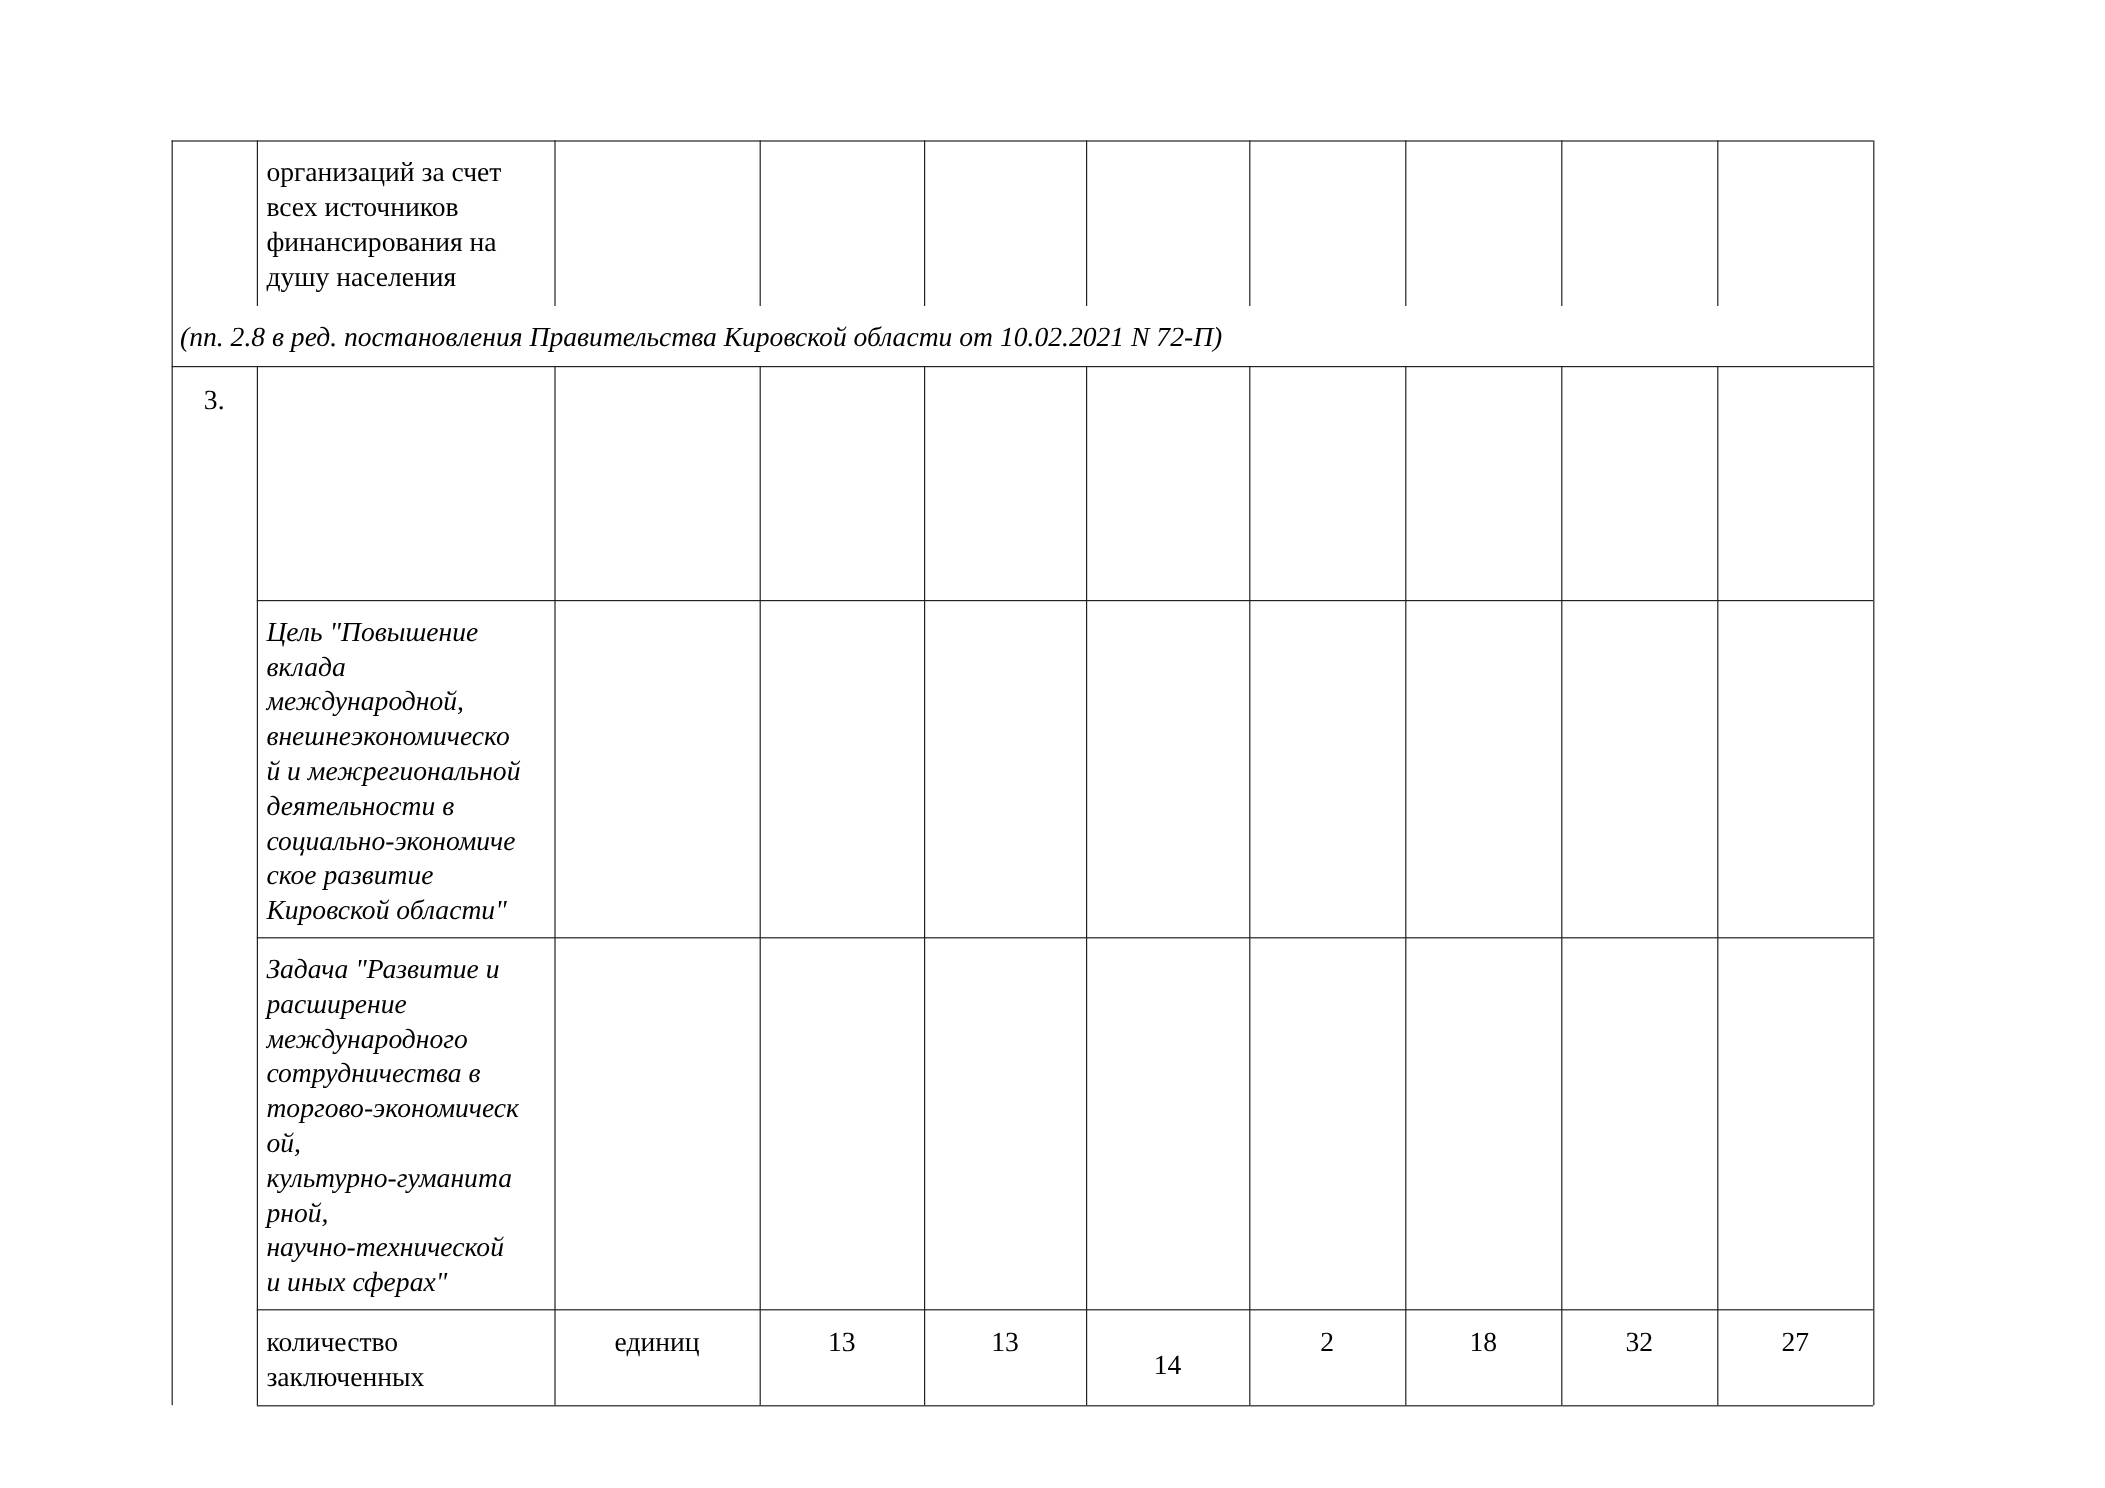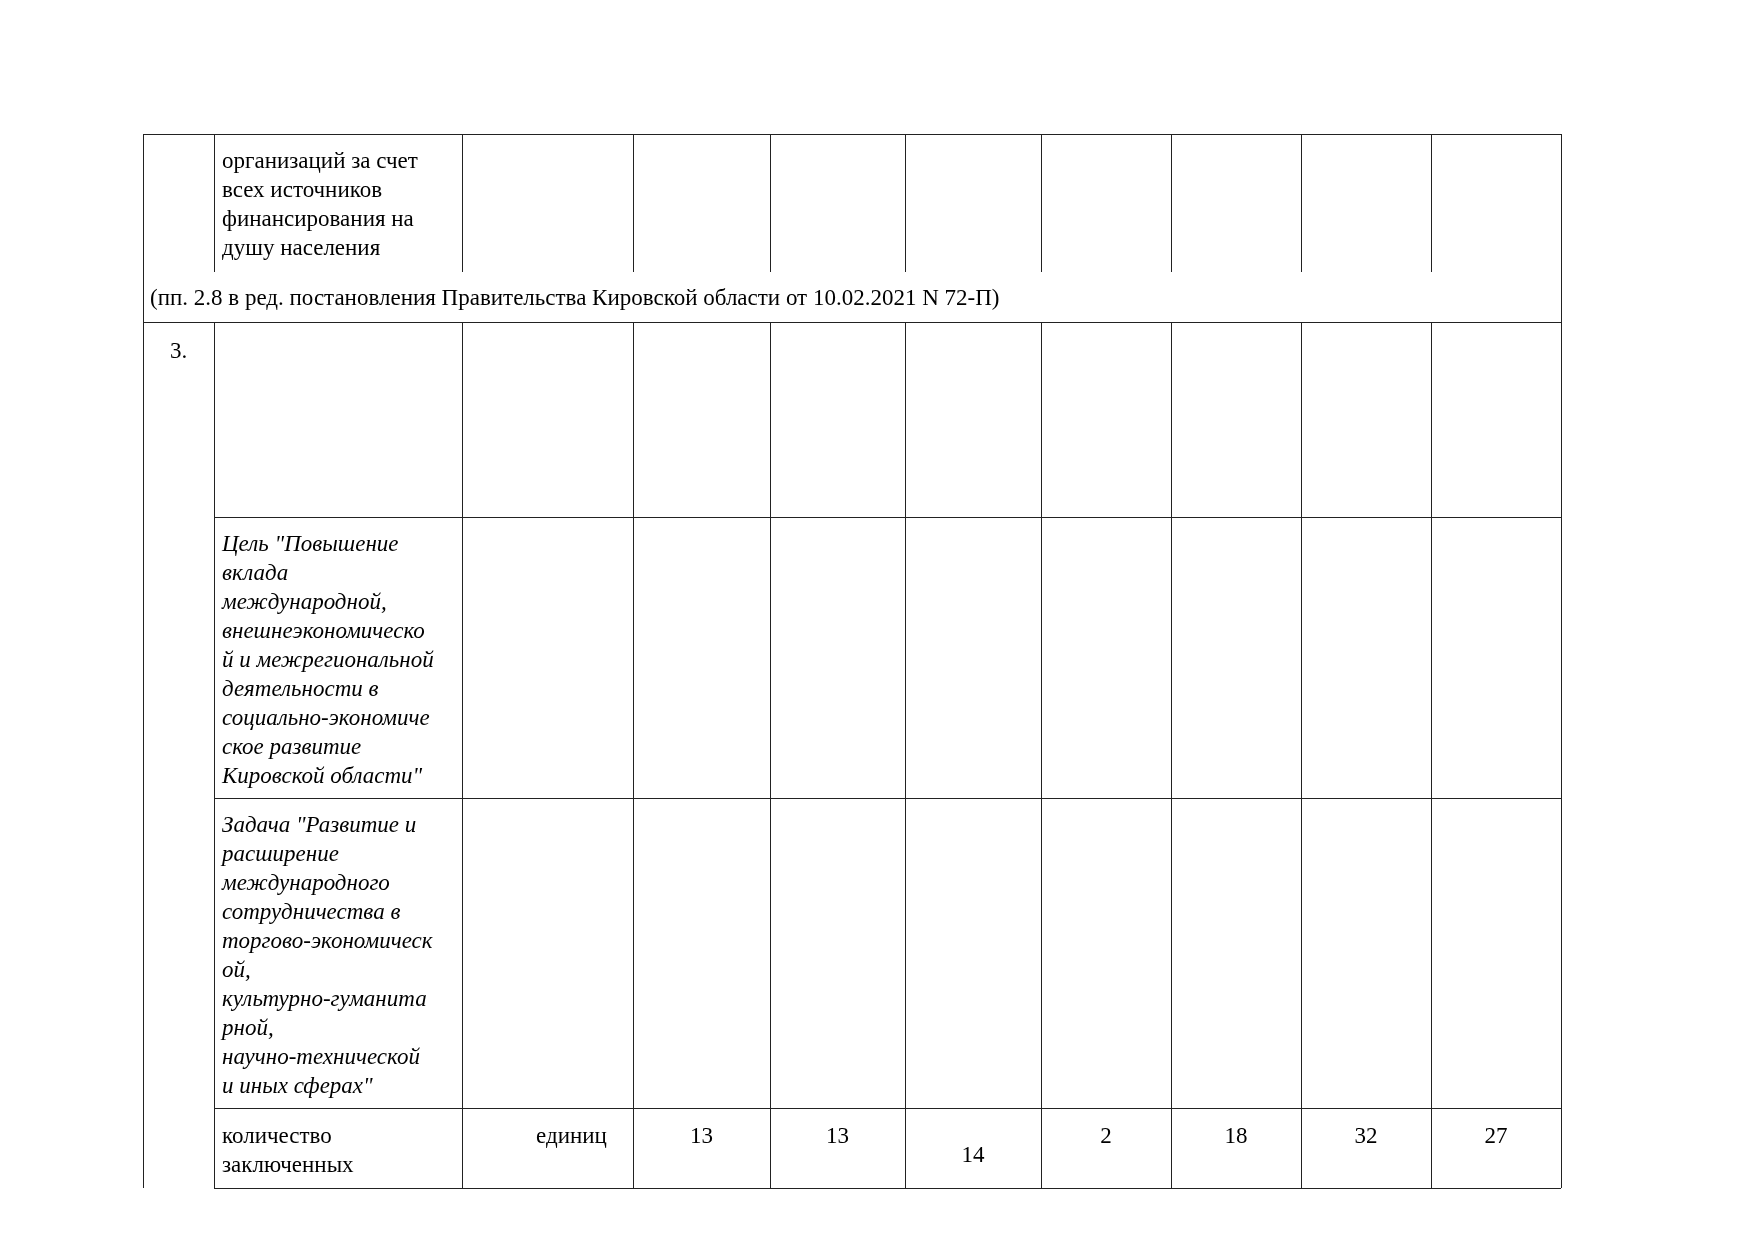--- a/index.html
+++ b/index.html
@@ -1,24 +1,24 @@
 <!DOCTYPE html>
 <html><head>
 <meta charset="utf-8">
 <style>
   html, body { margin: 0; padding: 0; background: #ffffff; }
   body { width: 1754px; height: 1240px; position: relative; overflow: hidden;
          font-family: "Liberation Serif", "DejaVu Serif", serif; color: #000; }
-  .page { position: absolute; left: 0; top: 17px; width: 1754px; height: 1023px; background: #fff; }
+  .page { position: absolute; left: 0; top: 0; width: 1754px; height: 1023px; background: #fff; }
   .hl { position: absolute; height: 0; border-top: 1.5px solid #222; }
   .vl { position: absolute; width: 0; border-left: 1.5px solid #222; }
   .cell-text { position: absolute; font-size: 23px; line-height: 29px; white-space: pre-line; }
   .ital { font-style: italic; }
   .center { text-align: center; }
-  .note { position: absolute; font-size: 23px; line-height: 29px; white-space: nowrap; }
+  .note { position: absolute; font-size: 23px; line-height: 29px; white-space: nowrap; font-style: italic; }
 </style>
 </head>
 <body>
 
 <div class="page">
 
   <div class="hl" style="left:143px; top:117px; width:1418px;"></div>
   <div class="hl" style="left:143px; top:305px; width:1418px;"></div>
   <div class="hl" style="left:214px; top:500px; width:1347px;"></div>
   <div class="hl" style="left:214px; top:781px; width:1347px;"></div>
@@ -73,21 +73,21 @@
 сотрудничества в
 торгово-экономическ
 ой,
 культурно-гуманита
 рной,
 научно-технической
 и иных сферах"</div>
 
   <div class="cell-text" style="left:222px; top:1104px; width:240px;">количество
 заключенных</div>
-  <div class="cell-text center" style="left:462px; top:1104px; width:171px;padding-left:24px;">единиц</div>
+  <div class="cell-text center" style="left:462px; top:1104px; width:171px;">единиц</div>
 
   <div class="cell-text center" style="left:633px; top:1104px; width:137px;">13</div>
   <div class="cell-text center" style="left:770px; top:1104px; width:135px;">13</div>
   <div class="cell-text center" style="left:905px; top:1104px; width:136px;margin-top:19px;">14</div>
   <div class="cell-text center" style="left:1041px; top:1104px; width:130px;">2</div>
   <div class="cell-text center" style="left:1171px; top:1104px; width:130px;">18</div>
   <div class="cell-text center" style="left:1301px; top:1104px; width:130px;">32</div>
   <div class="cell-text center" style="left:1431px; top:1104px; width:130px;">27</div>
 
 </div>

